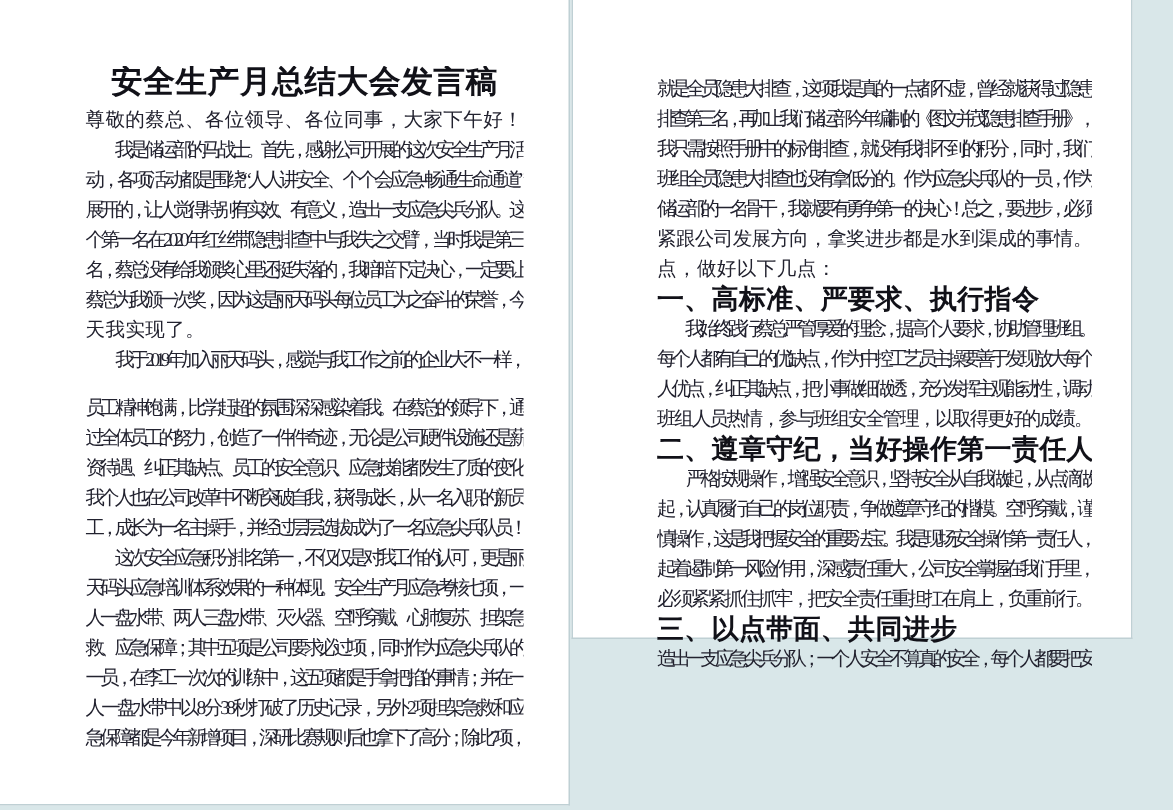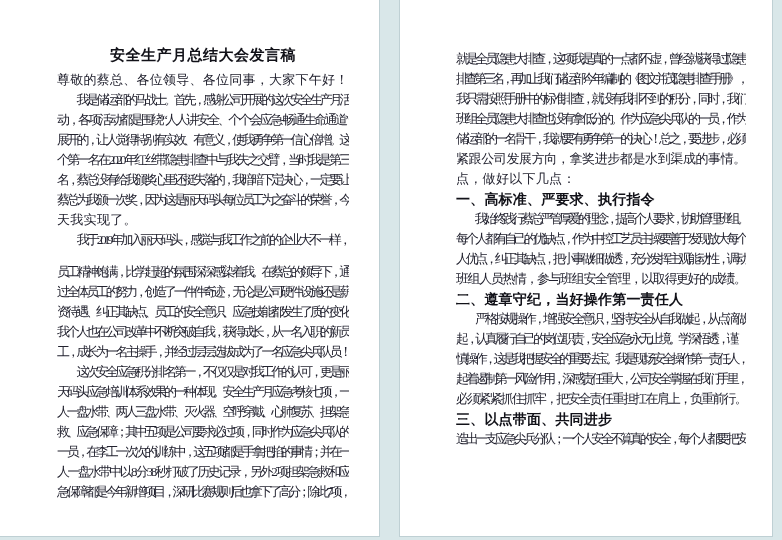--- a/index.html
+++ b/index.html
@@ -20,57 +20,57 @@
   .page{
     position:absolute;top:0;background:var(--page);
     border-bottom:1px solid var(--page-border);
   }
   .page-left{
     left:0;width:380px;height:537px;
     border-right:1px solid var(--page-border);
     padding:44px 30px 0 57px;
   }
   .page-right{
-    left:399px;width:374px;height:537px;
+    left:381px;width:374px;height:426px;
     border-left:1px solid var(--page-border);
     border-right:1px solid var(--page-border);
     padding:44px 26px 0 56px;
   }
   .doc-title{
     height:26px;line-height:22px;
     text-align:center;
     font-family:"Liberation Sans","DejaVu Sans",sans-serif;
-    font-size:15px;font-weight:bold;color:var(--heading);
+    font-size:21px;font-weight:bold;color:var(--heading);
     letter-spacing:0.5px;
     white-space:nowrap;overflow:hidden;
   }
   .page-right .lines{margin-top:5px;}
   .line{
     height:20px;line-height:20px;
     font-size:13px;letter-spacing:0.3px;
     white-space:nowrap;overflow:hidden;
     text-align:left;
   }
   .line.heading{
     font-weight:bold;color:var(--heading);
     font-family:"Liberation Sans","DejaVu Sans",sans-serif;
-    font-size:14px;letter-spacing:0.2px;
+    font-size:18px;letter-spacing:0.2px;
   }
 </style>
 </head>
 <body>
 
 <div class="canvas">
   <div class="page page-left">
     <h1 class="doc-title">安全生产月总结大会发言稿</h1>
     <div class="lines" id="left-lines">
         <div class="line left" style="letter-spacing: 0.254545px;">尊敬的蔡总、各位领导、各位同事，大家下午好！</div>
         <div class="line justify" style="letter-spacing: -3.26667px;">　　我是储运部的马战士。首先，感谢公司开展的这次安全生产月活</div>
         <div class="line justify" style="letter-spacing: -2.5px;">动，各项活动都是围绕“人人讲安全、个个会应急-畅通生命通道”</div>
-        <div class="line justify" style="letter-spacing: -3.26667px;">展开的，让人觉得特别有实效、有意义，使我勇争第一信心倍增。这</div>
+        <div class="line justify" style="letter-spacing: -3.26667px;">展开的，让人觉得特别有实效、有意义，造出一支应急尖兵分队。这</div>
         <div class="line justify" style="letter-spacing: -2.76061px;">个第一名在 2020 年红丝带隐患排查中与我失之交臂，当时我是第三</div>
         <div class="line justify" style="letter-spacing: -3.26667px;">名，蔡总没有给我颁奖心里还挺失落的，我暗暗下定决心，一定要让</div>
         <div class="line justify" style="letter-spacing: -3.26667px;">蔡总为我颁一次奖，因为这是丽天码头每位员工为之奋斗的荣誉，今</div>
         <div class="line left">天我实现了。</div>
         <div class="line justify" style="letter-spacing: -3.08235px;">　　我于 2019 年加入丽天码头，感觉与我工作之前的企业大不一样，</div>
         <div class="line justify" style="letter-spacing: -3.26667px; margin-top: 12px;">员工精神饱满，比学赶超的氛围深深感染着我。在蔡总的领导下，通</div>
         <div class="line justify" style="letter-spacing: -3.26667px;">过全体员工的努力，创造了一件件奇迹，无论是公司硬件设施还是薪</div>
         <div class="line justify" style="letter-spacing: -3.26667px;">资待遇、纠正其缺点、员工的安全意识、应急技能都发生了质的变化，</div>
         <div class="line justify" style="letter-spacing: -3.26667px;">我个人也在公司改革中不断突破自我，获得成长，从一名入职的新员</div>
         <div class="line justify" style="letter-spacing: -3.26667px;">工，成长为一名主操手，并经过层层选拔成为了一名应急尖兵队员！</div>
@@ -92,21 +92,21 @@
         <div class="line justify" style="letter-spacing: -3.33333px;">储运部的一名骨干，我就要有勇争第一的决心！总之，要进步，必须</div>
         <div class="line left" style="letter-spacing: -0.395652px;">紧跟公司发展方向，拿奖进步都是水到渠成的事情。</div>
         <div class="line left">点，做好以下几点：</div>
         <div class="line heading">一、高标准、严要求、执行指令</div>
         <div class="line justify" style="letter-spacing: -3.63548px;">　　我始终践行蔡总严管厚爱的理念，提高个人要求，协助管理班组。</div>
         <div class="line justify" style="letter-spacing: -3.33333px;">每个人都有自己的优缺点，作为中控工艺员主操要善于发现放大每个</div>
         <div class="line justify" style="letter-spacing: -3.33333px;">人优点，纠正其缺点，把小事做细做透，充分发挥主观能动性，调动</div>
         <div class="line left" style="letter-spacing: -1.42px;">班组人员热情，参与班组安全管理，以取得更好的成绩。</div>
         <div class="line heading">二、遵章守纪，当好操作第一责任人</div>
         <div class="line justify" style="letter-spacing: -3.33333px; text-align: right;">　　严格按规操作，增强安全意识，坚持安全从自我做起，从点滴做</div>
-        <div class="line justify" style="letter-spacing: -3.33333px;">起，认真履行自己的岗位职责，安全应急永无止境。学深悟透，谨</div>
+        <div class="line justify" style="letter-spacing: -3.33333px;">起，认真履行自己的岗位职责，争做遵章守纪的楷模。空呼穿戴，谨</div>
         <div class="line justify" style="letter-spacing: -3.63548px;">慎操作，这是我把握安全的重要法宝。我是现场安全操作第一责任人，</div>
         <div class="line justify" style="letter-spacing: -3.33333px;">起着遏制第一风险作用，深感责任重大，公司安全掌握在我们手里，</div>
         <div class="line left" style="letter-spacing: -1.85385px;">必须紧紧抓住抓牢，把安全责任重担扛在肩上，负重前行。</div>
         <div class="line heading">三、以点带面、共同进步</div>
         <div class="line justify" style="letter-spacing: -3.33333px;">造出一支应急尖兵分队；一个人安全不算真的安全，每个人都要把安</div>
       </div>
   </div>
 </div>
 
 </body></html>

